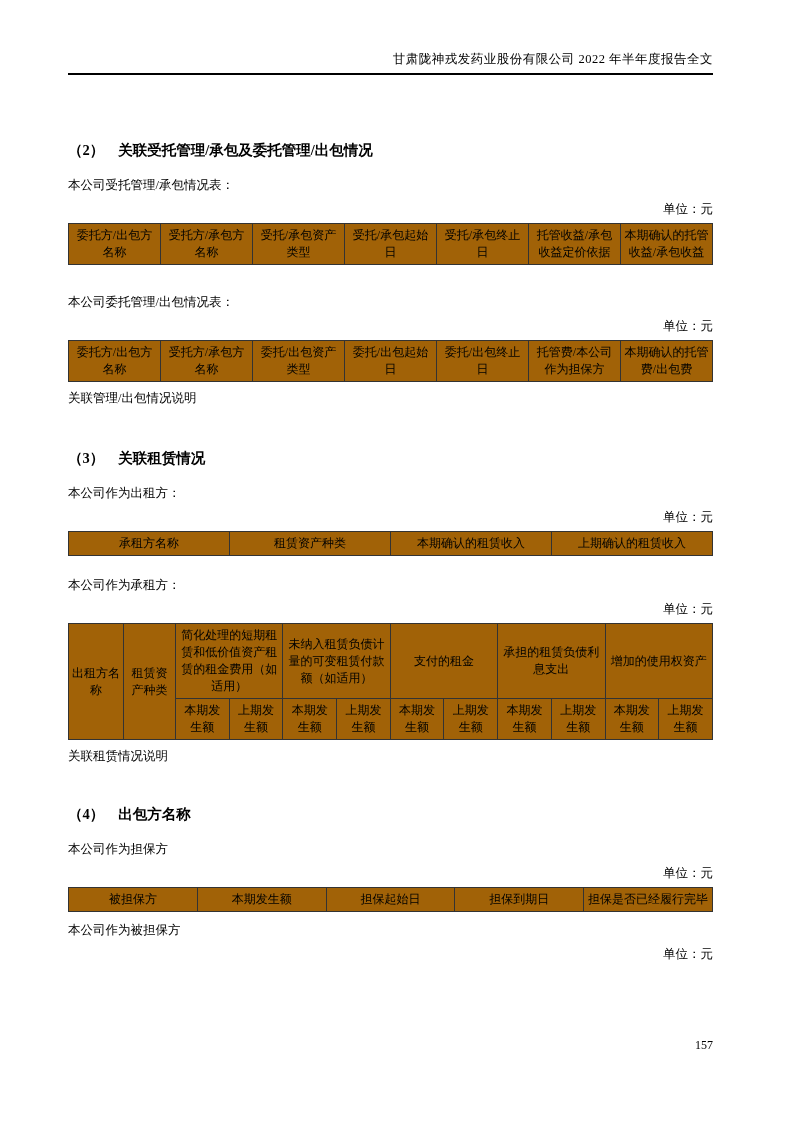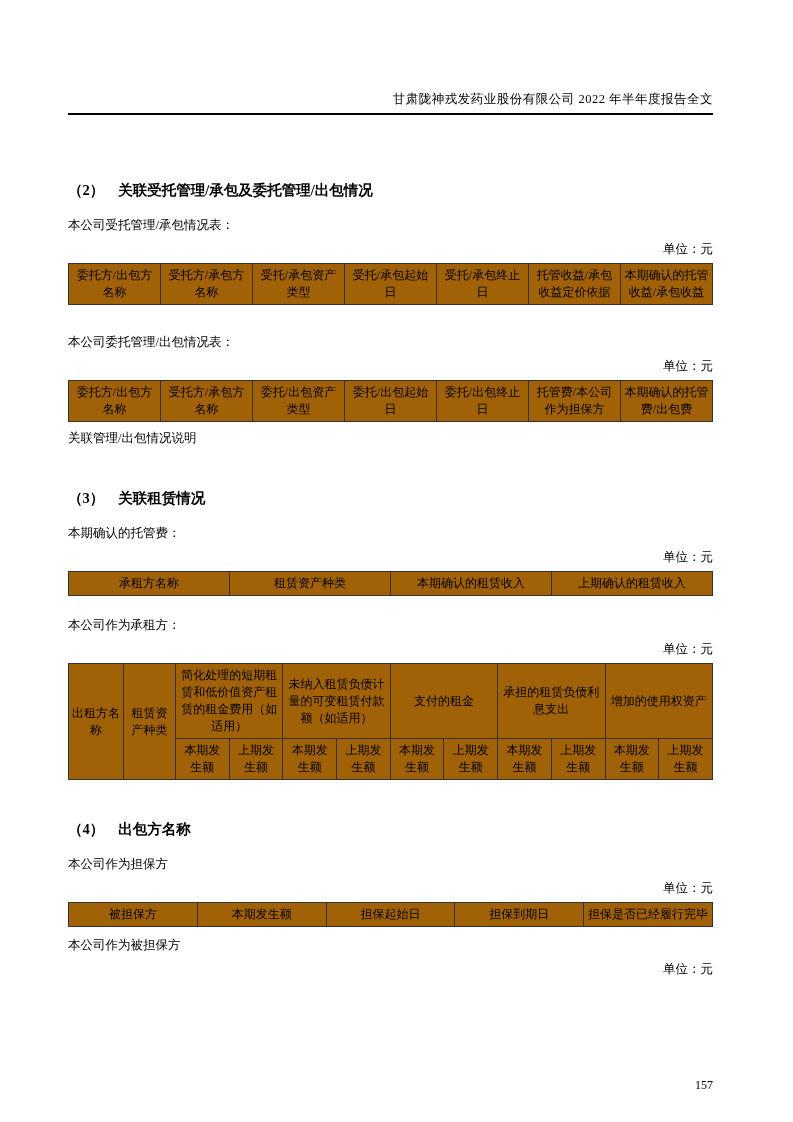--- a/index.html
+++ b/index.html
@@ -8,21 +8,20 @@
     width: 793px; height: 1122px;
     font-family: "Liberation Serif", "DejaVu Serif", serif;
     color: #000000;
     position: relative;
     overflow: hidden;
   }
   .page {
     position: absolute; left: 0; top: 0;
     width: 793px; height: 996px;
     padding: 51px 80px 17px 68px;
-    margin-top: 40px;
   }
   .content { width: 645px; }
 
   .doc-header {
     font-size: 12.5px;
     text-align: right;
     padding-bottom: 5px;
     border-bottom: 2px solid #000000;
     letter-spacing: 0.5px;
   }
@@ -122,21 +121,21 @@
     </tbody>
       </table>
 
     <div class="note mt-note">关联管理/出包情况说明</div>
 
     <div class="section-heading mt-heading3">
       <span class="num">（3）</span>
       <span>关联租赁情况</span>
     </div>
 
-    <div class="para mt-intro">本期确认的托管费：</div>
+    <div class="para mt-intro">本公司作为出租方：</div>
     <div class="unit mt-unit">单位：元</div>
 
     <table class="mt-table">
       <tbody>
           <tr>
         <th>承租方名称</th>
         <th>租赁资产种类</th>
         <th>本期确认的租赁收入</th>
         <th>上期确认的租赁收入</th>
       </tr>
@@ -179,20 +178,21 @@
         <th>本期发生额</th>
         <th>上期发生额</th>
         <th>本期发生额</th>
         <th>上期发生额</th>
         <th>本期发生额</th>
         <th>上期发生额</th>
       </tr>
     </tbody>
       </table>
 
+    <div class="note mt-note">关联租赁情况说明</div>
 
     <div class="section-heading mt-heading4">
       <span class="num">（4）</span>
       <span>出包方名称</span>
     </div>
 
     <div class="para mt-intro">本公司作为担保方</div>
     <div class="unit mt-unit">单位：元</div>
 
     <table class="mt-table">

